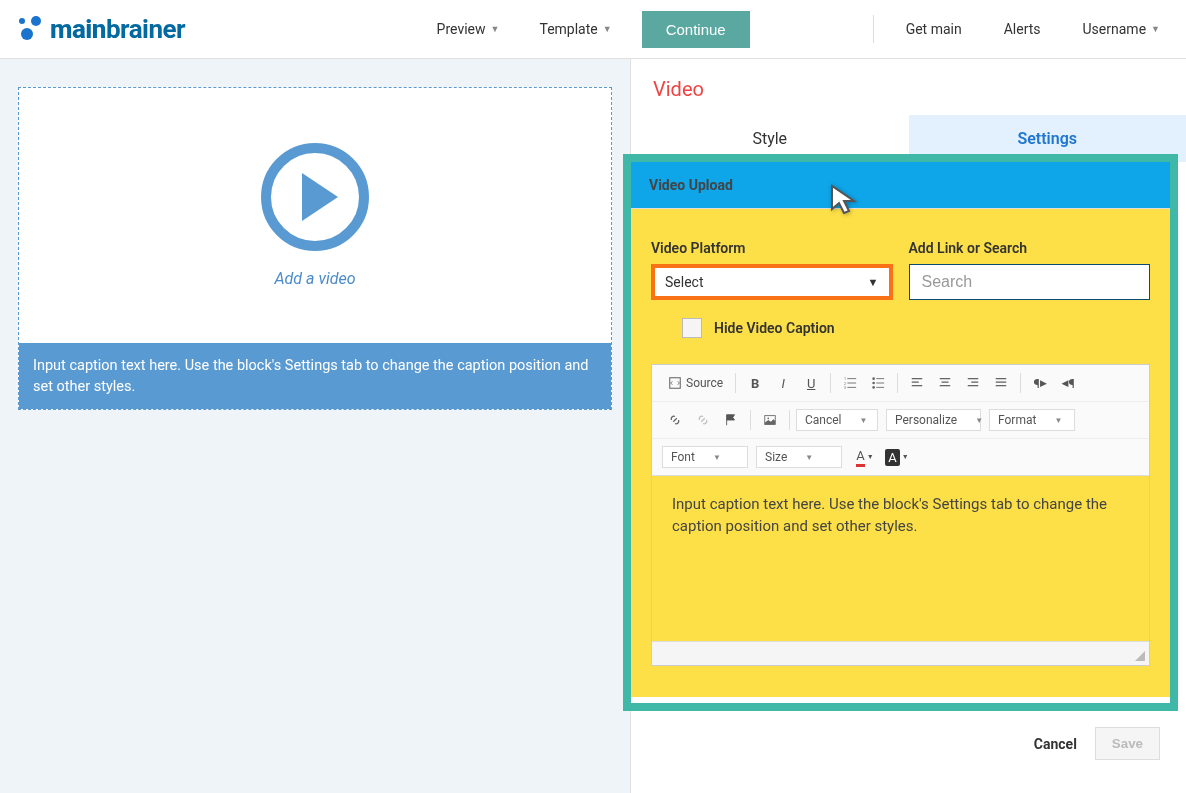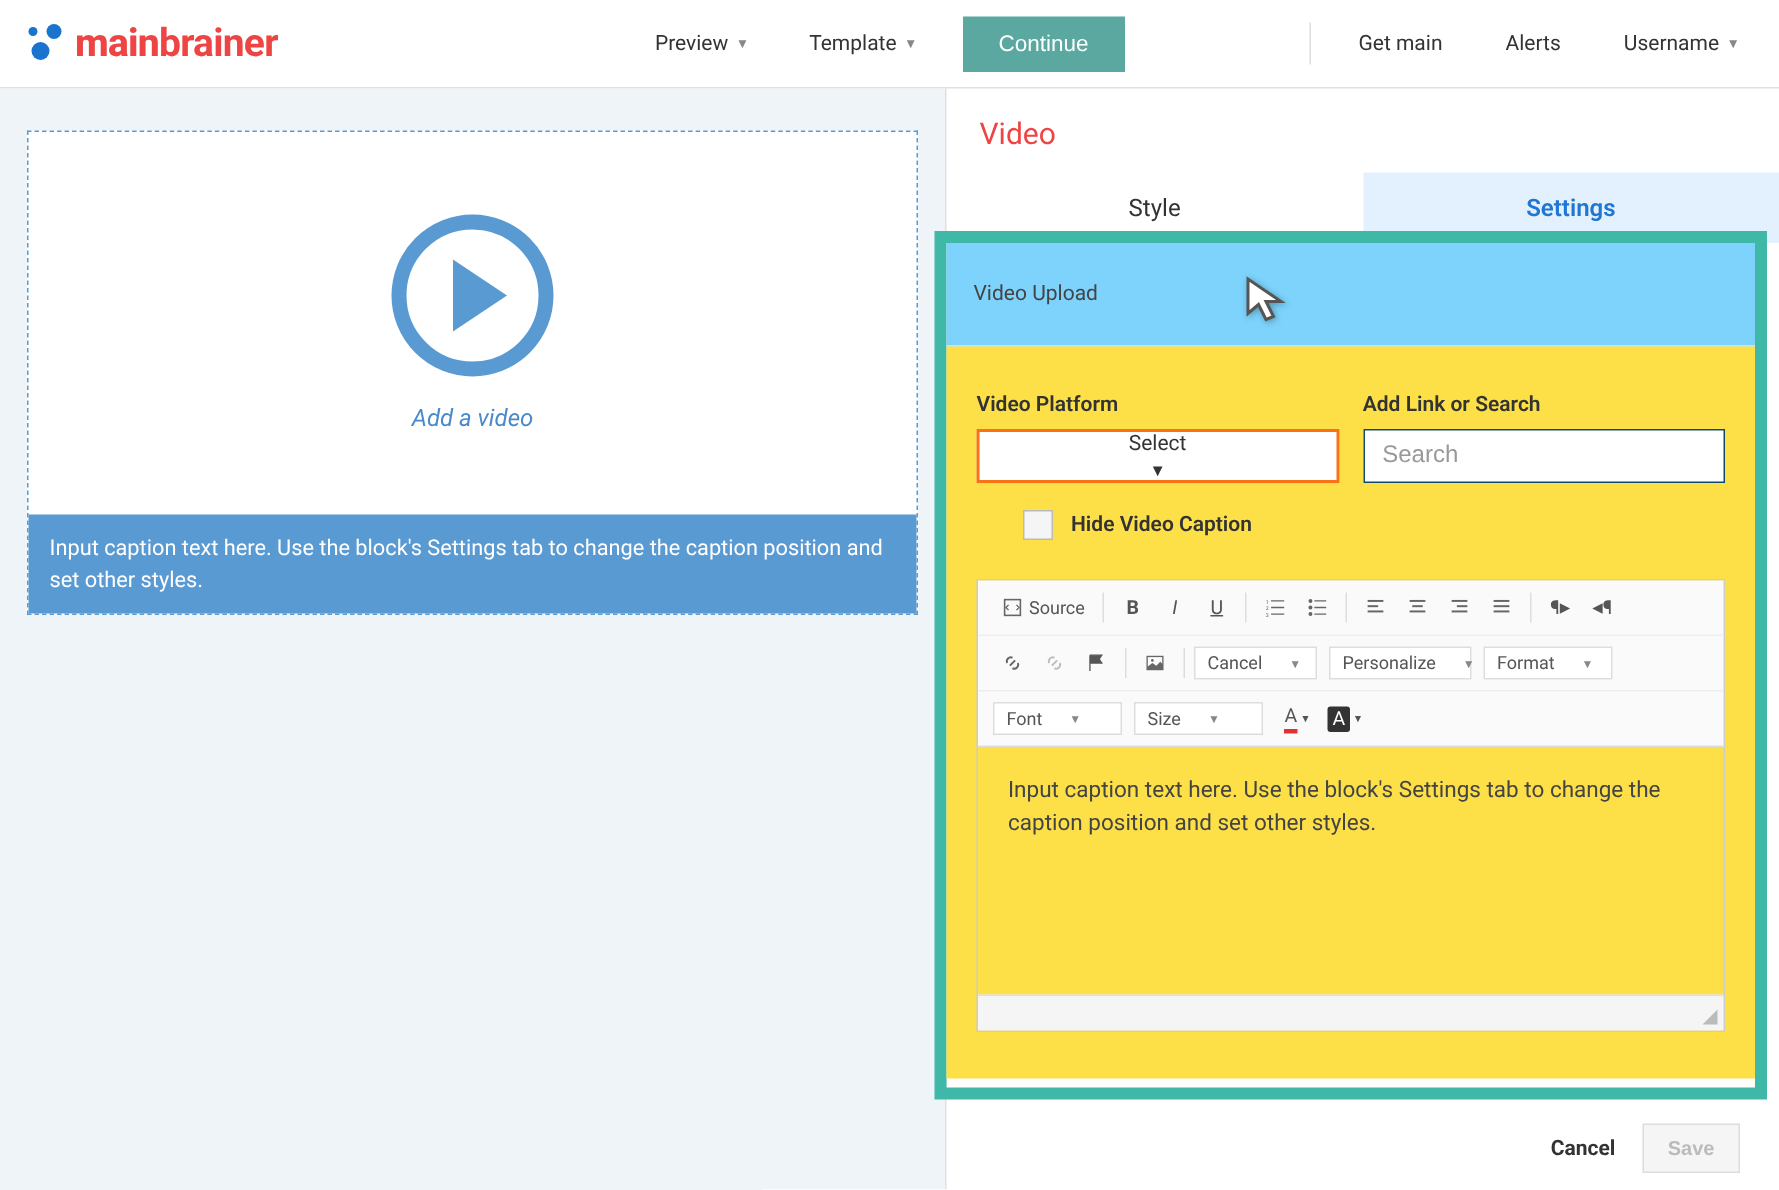--- a/index.html
+++ b/index.html
@@ -1,21 +1,21 @@
 <!DOCTYPE html>
 <html><head>
 <meta charset="utf-8">
 <style>
 * { margin: 0; padding: 0; box-sizing: border-box; }
 body { font-family: -apple-system, BlinkMacSystemFont, "Segoe UI", Roboto, Arial, sans-serif; background: #fff; width: 1186px; height: 793px; overflow: hidden; font-size: 14px; color: #333; }
 
 
 .header { height: 59px; border-bottom: 1px solid #e0e0e0; display: flex; align-items: center; padding: 0 16px; }
 .logo { display: flex; align-items: center; gap: 6px; }
-.logo-text { font-size: 26px; font-weight: 700; color: #ef4444; letter-spacing: -0.5px; }
+.logo-text { font-size: 26px; font-weight: 700; color: #0369a1; letter-spacing: -0.5px; }
 .logo-text .bold { font-weight: 800; }
 .nav-center { display: flex; align-items: center; gap: 20px; margin-left: auto; margin-right: auto; padding-left: 180px; }
 .nav-item { padding: 8px 10px; cursor: pointer; color: #333; display: flex; align-items: center; gap: 5px; }
 .nav-item .caret { font-size: 9px; color: #888; }
 .btn-continue { background: #5aa8a0; color: #fff; padding: 10px 24px; border: none; cursor: pointer; font-size: 15px; }
 .nav-right { display: flex; align-items: center; gap: 22px; margin-left: auto; }
 .nav-divider { width: 1px; height: 28px; background: #ddd; }
 
 
 .main { display: flex; height: calc(100% - 59px); }
@@ -29,26 +29,26 @@
 
 
 .right-panel { width: 556px; border-left: 1px solid #e0e0e0; display: flex; flex-direction: column; position: relative; }
 .panel-title { font-size: 20px; color: #ef4444; padding: 18px 22px 14px; }
 .tabs { display: flex; }
 .tab { flex: 1; text-align: center; padding: 14px; font-size: 16px; cursor: pointer; color: #333; }
 .tab.active { background: #e2f1fd; color: #2176d2; font-weight: 600; }
 
 
 .highlight-frame { border: 8px solid #3fb8a8; margin: -8px 8px 0 -8px; padding-bottom: 6px; position: relative; }
-.section-header-bar { background: #7dd3fc; padding: 26px 18px; font-weight: 400; color: #444; border-bottom: 1px solid #ddd; }
+.section-header-bar { background: #0ea5e9; padding: 15px 18px; font-weight: 700; color: #444; border-bottom: 1px solid #ddd; }
 .section-body { padding: 31px 20px; background: #fde047; }
 .form-row { display: flex; gap: 16px; margin-bottom: 18px; }
 .form-col { flex: 1; display: flex; flex-direction: column; gap: 8px; }
 .form-label { font-weight: 600; color: #333; font-size: 14px; }
-.select-box { height: 36px; border: 2px solid #f97316; padding: 0 10px; display: flex; align-items: center; justify-content: space-between; cursor: pointer; background: #fff; flex-direction: column; }
+.select-box { height: 36px; border: 4px solid #f97316; padding: 0 10px; display: flex; align-items: center; justify-content: space-between; cursor: pointer; background: #fff; }
 .select-box .caret2 { font-size: 11px; }
 .input-box { height: 36px; border: 1px solid #0c4a6e; padding: 0 12px; width: 100%; font-size: 16px; }
 .input-box::placeholder { color: #999; }
 .checkbox-row { display: flex; align-items: center; gap: 12px; margin-bottom: 26px; margin-left: 31px; }
 .checkbox { width: 20px; height: 20px; border: 1px solid #bbb; background: #f5f5f5; cursor: pointer; }
 .checkbox-label { font-weight: 600; }
 
 
 .rte { border: 1px solid #ccc; }
 .rte-toolbar { background: #fafafa; border-bottom: 1px solid #ddd; }

